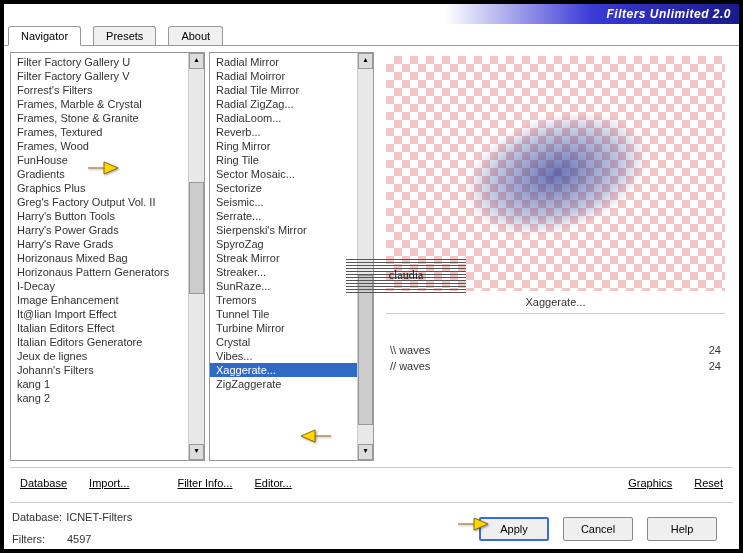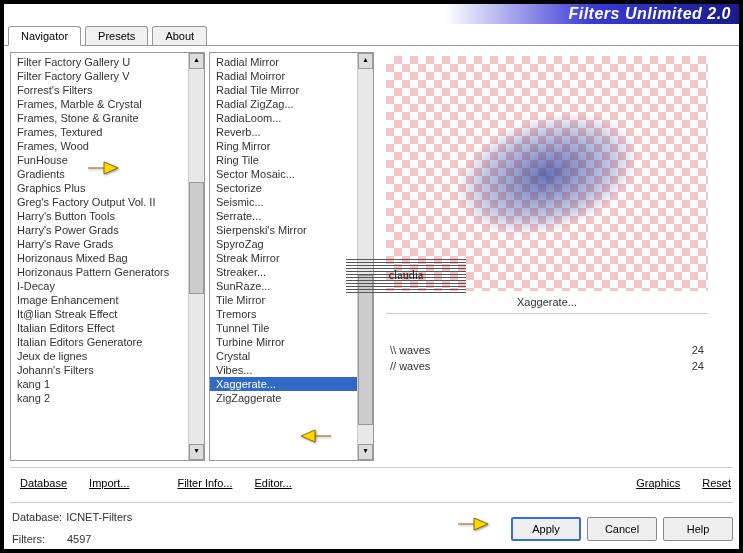--- a/index.html
+++ b/index.html
@@ -1,48 +1,48 @@
 <!DOCTYPE html>
 <html><head>
 <meta charset="utf-8">
 <style>
 *{box-sizing:border-box;margin:0;padding:0;font-family:Tahoma,Arial,sans-serif;font-size:11px}
 body{background:#000;padding:4px;width:743px;height:553px}
 .window{background:#fff;width:735px;height:545px;position:relative;display:flex;flex-direction:column}
 .title-bar{display:flex;justify-content:flex-end;align-items:center;height:20px;padding-right:8px;background:linear-gradient(90deg,#fff 0%,#fff 60%,#3a3ad6 80%,#1a1a8a 100%)}
-.title-text{font-style:italic;font-weight:bold;font-size:16px;color:#fff;letter-spacing:.5px}
+.title-text{font-style:italic;font-weight:bold;font-size:12px;color:#fff;letter-spacing:.5px}
 .tabs{display:flex;border-bottom:1px solid #999;padding-left:4px;margin-top:2px}
-.tab{padding:3px 12px;border:1px solid #999;border-bottom:none;background:#f0f0f0;border-radius:3px 3px 0 0;margin-right:4px;cursor:pointer}
+.tab{padding:3px 12px;border:1px solid #999;border-bottom:none;background:#f0f0f0;border-radius:3px 3px 0 0;margin-right:12px;cursor:pointer}
 .tab.active{background:#fff;border-bottom:1px solid #fff;margin-bottom:-1px}
-.main{display:flex;flex:1;padding:6px 23px 0 6px;gap:4px;overflow:hidden}
+.main{display:flex;flex:1;padding:6px 6px 0 6px;gap:4px;overflow:hidden}
 .list-pane{border:1px solid #999;background:#fff;display:flex;overflow:hidden}
 .list-pane.cat{width:195px}
 .list-pane.flt{width:165px}
 .list-items{flex:1;overflow-y:hidden;padding:2px 0}
 .list-item{padding:1px 6px;white-space:nowrap;cursor:pointer;color:#333}
 .list-item.selected{background:#316ac5;color:#fff}
 .scrollbar{width:16px;background:#e8e8e8;display:flex;flex-direction:column;border-left:1px solid #ccc}
 .sb-btn{height:16px;background:#ddd;border:1px solid #999;font-size:8px;text-align:center;line-height:12px}
 .sb-track{flex:1;position:relative}
 .sb-thumb{position:absolute;left:0;right:0;background:#ccc;border:1px solid #999}
 .preview-pane{flex:1;display:flex;flex-direction:column;padding:4px 8px}
 .preview-box{height:235px;background:repeating-conic-gradient(#f5c5c5 0 25%,#fff 0 50%) 0 0/16px 16px;position:relative;display:flex;align-items:center;justify-content:center}
 .preview-effect{width:220px;height:120px;background:radial-gradient(ellipse 60% 70%,rgba(40,60,150,.7),rgba(60,80,160,.3) 50%,transparent 70%);filter:blur(1px);transform:rotate(-8deg) skew(-15deg)}
 .preview-watermark{position:absolute;bottom:-2px;left:-40px;width:120px;height:36px;display:flex;align-items:center;justify-content:center;font-family:Georgia,serif;font-size:12px;color:#222;background:repeating-linear-gradient(transparent 0 2px,#555 2px 3px);z-index:5}
 .filter-name-row{display:flex;margin-top:2px}
 .filter-name{flex:1;text-align:center;padding:3px;background:#fff;border:none;color:#333}
 .params{margin-top:28px}
 .param-row{display:flex;justify-content:space-between;padding:2px 4px;color:#333}
 .divider{height:1px;background:#ccc;margin:6px 6px}
-.button-row{display:flex;padding:0 0 4px 8px;gap:6px;align-items:center}
+.button-row{display:flex;padding:0 8px 4px 8px;gap:6px;align-items:center}
 .link-btn{text-decoration:underline;color:#000;cursor:pointer;padding:3px 8px;font-weight:normal}
 .spacer{flex:1}
 .status-row{display:flex;padding:2px 8px 4px 8px;gap:30px;color:#333}
 .status-item{display:flex;gap:4px}
-.bottom-buttons{display:flex;justify-content:flex-end;gap:6px;padding:0 6px 8px 0}
+.bottom-buttons{display:flex;justify-content:flex-end;gap:14px;padding:0 22px 8px 0}
 .win-btn{min-width:70px;padding:4px 10px;background:#efefef;border:1px solid #888;border-radius:2px;cursor:pointer;text-align:center}
 .win-btn.primary{border:2px solid #3a6cd6}
 .pointer{position:absolute;z-index:10;pointer-events:none;display:flex;align-items:center}
 .pointer svg{filter:drop-shadow(1px 1px 1px rgba(0,0,0,.4))}
 </style>
 </head>
 <body>
 
 <div class="window">
   <div class="title-bar">
@@ -67,21 +67,21 @@
           <div class="list-item">Gradients</div>
           <div class="list-item">Graphics Plus</div>
           <div class="list-item">Greg's Factory Output Vol. II</div>
           <div class="list-item">Harry's Button Tools</div>
           <div class="list-item">Harry's Power Grads</div>
           <div class="list-item">Harry's Rave Grads</div>
           <div class="list-item">Horizonaus Mixed Bag</div>
           <div class="list-item">Horizonaus Pattern Generators</div>
           <div class="list-item">I-Decay</div>
           <div class="list-item">Image Enhancement</div>
-          <div class="list-item">It@lian Streak Effect</div>
+          <div class="list-item">It@lian Import Effect</div>
           <div class="list-item">Italian Editors Effect</div>
           <div class="list-item">Italian Editors Generatore</div>
           <div class="list-item">Jeux de lignes</div>
           <div class="list-item">Johann's Filters</div>
           <div class="list-item">kang 1</div>
           <div class="list-item">kang 2</div>
         </div>
       <div class="scrollbar">
         <div class="sb-btn">▴</div>
         <div class="sb-track">
@@ -102,21 +102,20 @@
           <div class="list-item">Ring Tile</div>
           <div class="list-item">Sector Mosaic...</div>
           <div class="list-item">Sectorize</div>
           <div class="list-item">Seismic...</div>
           <div class="list-item">Serrate...</div>
           <div class="list-item">Sierpenski's Mirror</div>
           <div class="list-item">SpyroZag</div>
           <div class="list-item">Streak Mirror</div>
           <div class="list-item">Streaker...</div>
           <div class="list-item">SunRaze...</div>
-          <div class="list-item">Tile Mirror</div>
           <div class="list-item">Tremors</div>
           <div class="list-item">Tunnel Tile</div>
           <div class="list-item">Turbine Mirror</div>
           <div class="list-item">Crystal</div>
           <div class="list-item">Vibes...</div>
           <div class="list-item selected">Xaggerate...</div>
           <div class="list-item">ZigZaggerate</div>
         </div>
       <div class="scrollbar">
         <div class="sb-btn">▴</div>

